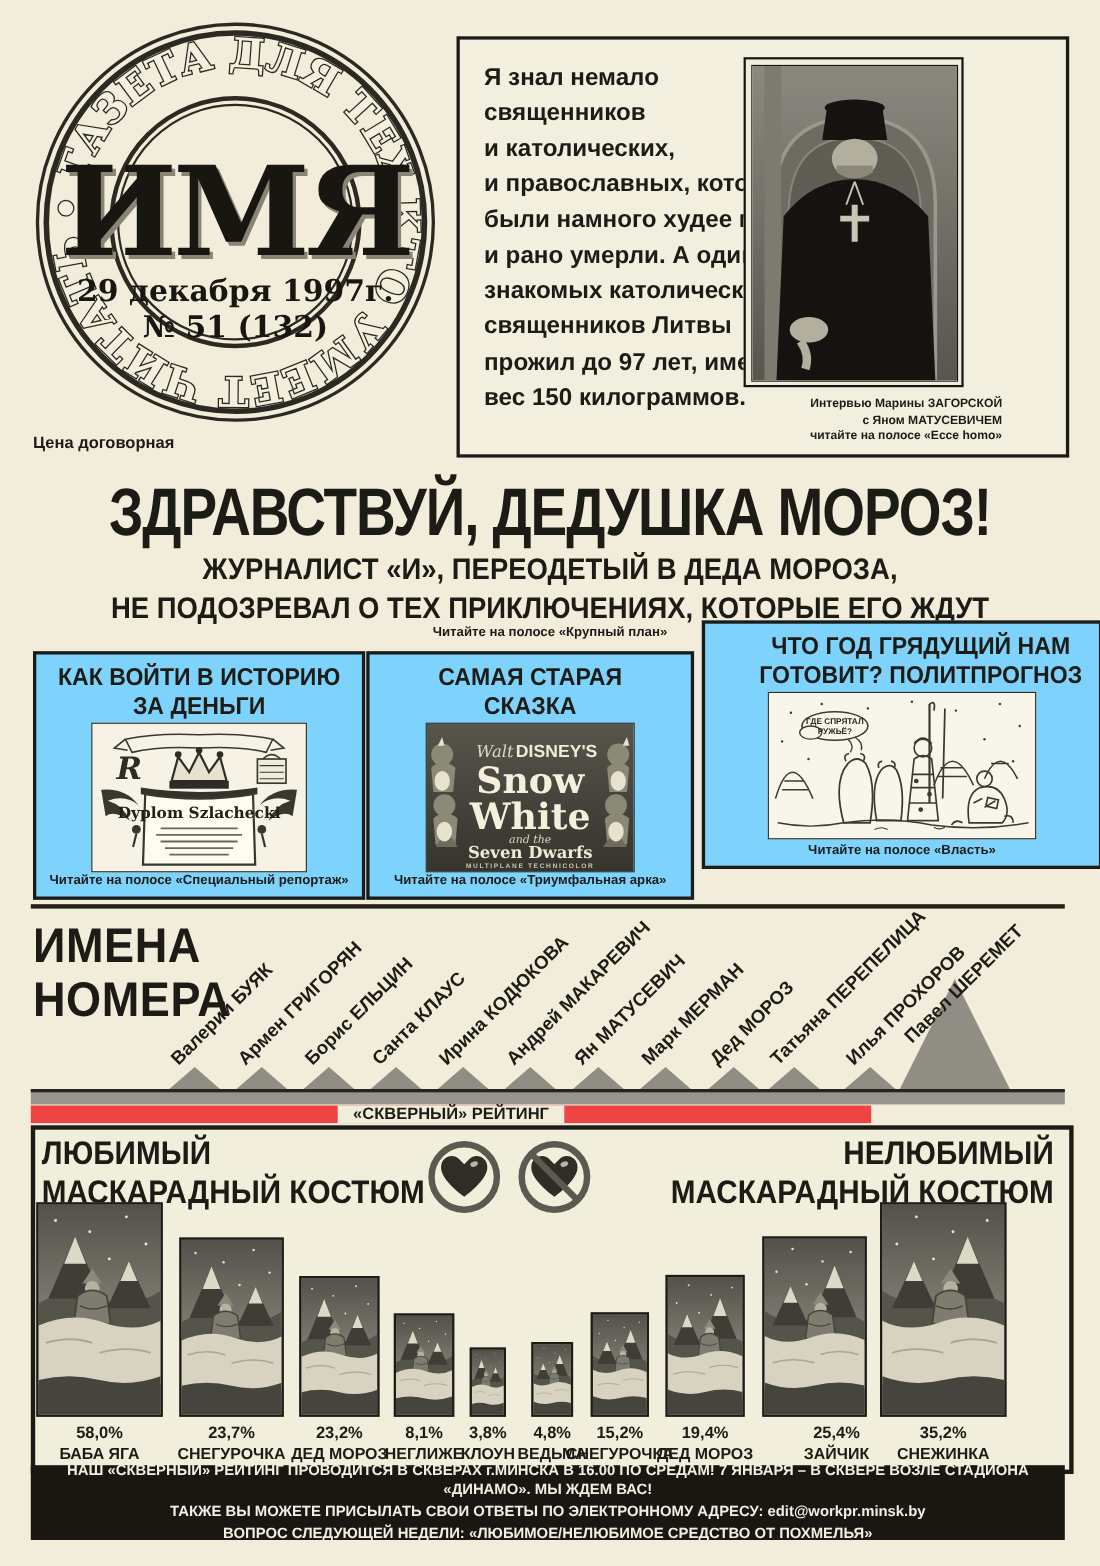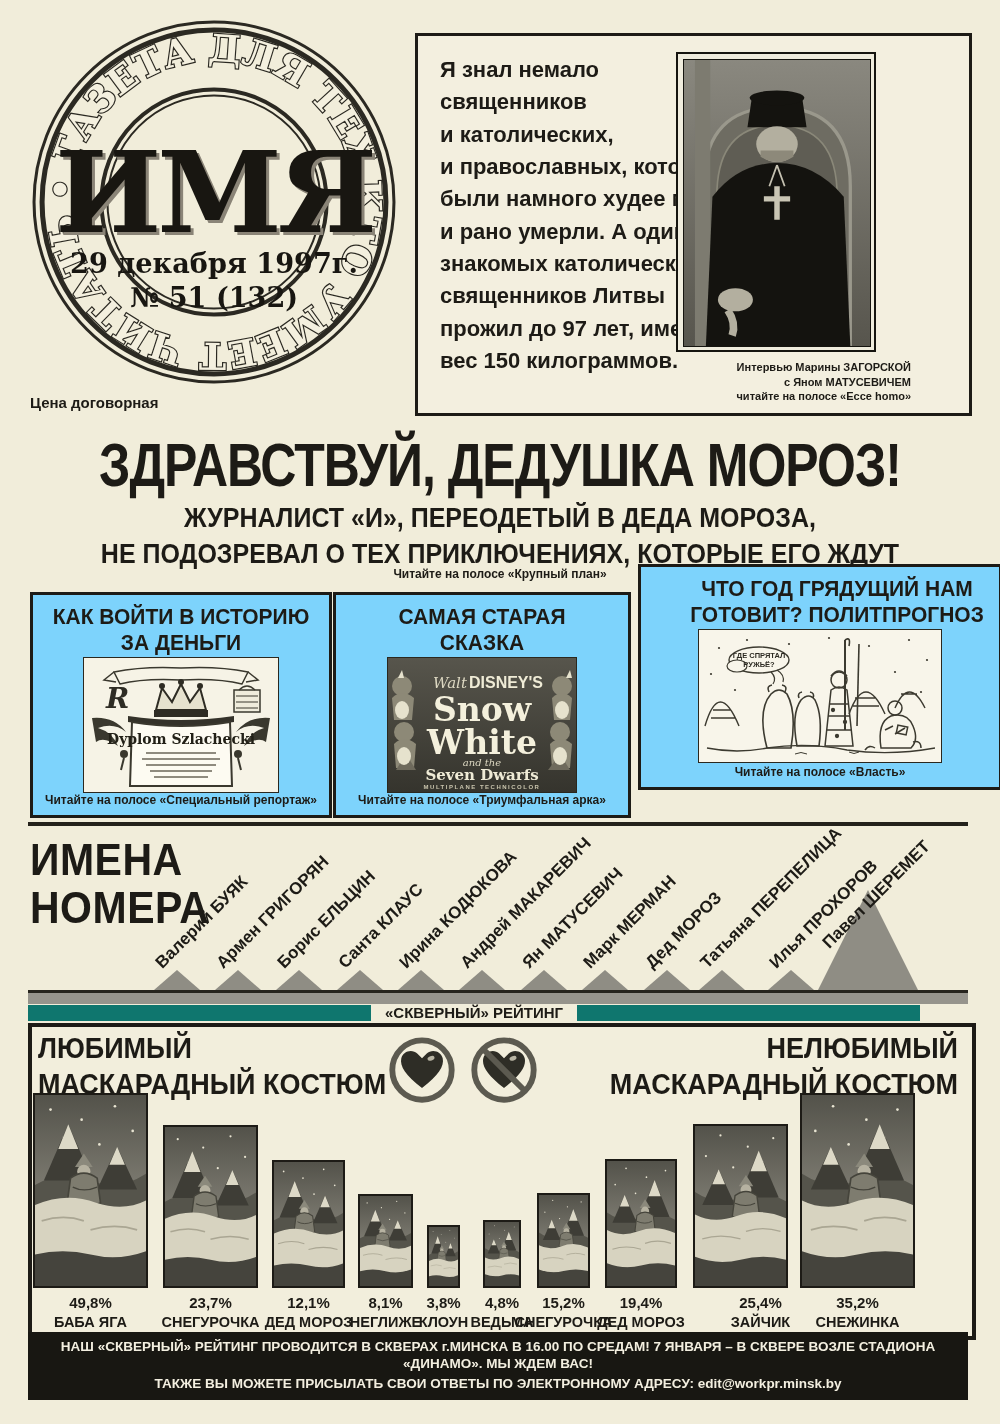--- a/index.html
+++ b/index.html
@@ -47,21 +47,21 @@
   .ground{left:28px;top:990px;width:940px;height:11px;background:#96948c;border-top:3px solid #26241d;}
   .tri{position:absolute;width:0;height:0;
     border-left:23px solid transparent;border-right:23px solid transparent;
     border-bottom:20px solid #8f8d84;}
   .tri-big{position:absolute;width:0;height:0;
     border-left:50px solid transparent;border-right:50px solid transparent;
     border-bottom:100px solid #8f8d84;}
   .name-label{position:absolute;height:18px;line-height:18px;white-space:nowrap;
     font-size:17px;font-weight:bold;transform:rotate(-45deg);transform-origin:0 100%;}
   
-  .band{left:28px;top:1005px;width:892px;height:16px;background:#0f766e;
+  .band{left:28px;top:1005px;width:764px;height:16px;background:#ef4444;
     display:flex;align-items:center;justify-content:center;}
   .band-chip{background:#f1edda;padding:0 14px;font-size:15px;font-weight:bold;line-height:16px;}
   .rating-box{left:28px;top:1023px;width:940px;height:309px;border:4px solid #1d1b16;background:#f2eedc;}
   .rate-head{font-size:27px;font-weight:bold;line-height:1.18;
     transform:scaleY(1.1);transform-origin:left top;}
   .rate-head.right{transform-origin:right top;text-align:right;}
   .heart-badge{width:72px;height:74px;}
   .bar{position:absolute;border:2px solid #1d1b16;box-sizing:border-box;background:#777;}
   .bar svg{display:block;width:100%;height:100%;}
   .bar.mirror svg{transform:scaleX(-1);}
@@ -374,21 +374,21 @@
         <polygon points="44,52 52,64 36,64" fill="#8b897c"></polygon>
         <circle cx="44" cy="68" r="6" fill="#b6b2a1"></circle>
         <path d="M32,74 Q44,65 56,74 L59,96 Q44,104 29,96 Z" fill="#7e7c6f" stroke="#45443b" stroke-width="1.5"></path>
         <path d="M34,82 q10,5 22,0" fill="none" stroke="#45443b" stroke-width="1.2"></path>
         <path d="M0,98 Q28,86 55,96 Q80,104 100,94 L100,145 L0,145 Z" fill="#d7d3c0"></path>
         <path d="M6,112 q20,-6 38,0 M50,120 q22,-6 42,0" fill="none" stroke="#aaa693" stroke-width="1.5"></path>
         <path d="M0,142 Q25,136 50,142 T100,139 L100,170 L0,170 Z" fill="#45443d"></path>
       </svg>
     </div>
       <div class="bar-label" style="left: 1px; width: 179px; top: 1294px;">
-        <span class="pct">49,8%</span>
+        <span class="pct">58,0%</span>
         <span class="nm">БАБА ЯГА</span>
       </div>
       <div class="bar" style="left: 163px; top: 1125px; width: 95px; height: 163px;">
       <svg viewBox="0 0 100 170" preserveAspectRatio="none" xmlns="http://www.w3.org/2000/svg">
         <defs>
           <linearGradient id="skyg" x1="0" y1="0" x2="0" y2="1">
             <stop offset="0" stop-color="#53524a"></stop>
               <stop offset="0.5" stop-color="#7d7b71"></stop>
             <stop offset="0.52" stop-color="#67655b"></stop>
               <stop offset="0.62" stop-color="#7d7b71"></stop>
@@ -448,21 +448,21 @@
         <polygon points="44,52 52,64 36,64" fill="#8b897c"></polygon>
         <circle cx="44" cy="68" r="6" fill="#b6b2a1"></circle>
         <path d="M32,74 Q44,65 56,74 L59,96 Q44,104 29,96 Z" fill="#7e7c6f" stroke="#45443b" stroke-width="1.5"></path>
         <path d="M34,82 q10,5 22,0" fill="none" stroke="#45443b" stroke-width="1.2"></path>
         <path d="M0,98 Q28,86 55,96 Q80,104 100,94 L100,145 L0,145 Z" fill="#d7d3c0"></path>
         <path d="M6,112 q20,-6 38,0 M50,120 q22,-6 42,0" fill="none" stroke="#aaa693" stroke-width="1.5"></path>
         <path d="M0,142 Q25,136 50,142 T100,139 L100,170 L0,170 Z" fill="#45443d"></path>
       </svg>
     </div>
       <div class="bar-label" style="left: 240px; width: 137px; top: 1294px;">
-        <span class="pct">12,1%</span>
+        <span class="pct">23,2%</span>
         <span class="nm">ДЕД МОРОЗ</span>
       </div>
       <div class="bar" style="left: 358px; top: 1194px; width: 55px; height: 94px;">
       <svg viewBox="0 0 100 170" preserveAspectRatio="none" xmlns="http://www.w3.org/2000/svg">
         <defs>
           <linearGradient id="skyg" x1="0" y1="0" x2="0" y2="1">
             <stop offset="0" stop-color="#53524a"></stop>
               <stop offset="0.5" stop-color="#7d7b71"></stop>
             <stop offset="0.52" stop-color="#67655b"></stop>
               <stop offset="0.62" stop-color="#7d7b71"></stop>
@@ -715,15 +715,16 @@
     </div>
       <div class="bar-label" style="left: 768px; width: 179px; top: 1294px;">
         <span class="pct">35,2%</span>
         <span class="nm">СНЕЖИНКА</span>
       </div>
     </div>
 
   <div class="abs banner">
     <div>НАШ «СКВЕРНЫЙ» РЕЙТИНГ ПРОВОДИТСЯ В СКВЕРАХ г.МИНСКА В 16.00 ПО СРЕДАМ! 7 ЯНВАРЯ – В СКВЕРЕ ВОЗЛЕ СТАДИОНА «ДИНАМО». МЫ ЖДЕМ ВАС!</div>
     <div>ТАКЖЕ ВЫ МОЖЕТЕ ПРИСЫЛАТЬ СВОИ ОТВЕТЫ ПО ЭЛЕКТРОННОМУ АДРЕСУ: edit@workpr.minsk.by</div>
+    <div>ВОПРОС СЛЕДУЮЩЕЙ НЕДЕЛИ: «ЛЮБИМОЕ/НЕЛЮБИМОЕ СРЕДСТВО ОТ ПОХМЕЛЬЯ»</div>
   </div>
 
 </div>
 
 </body></html>

